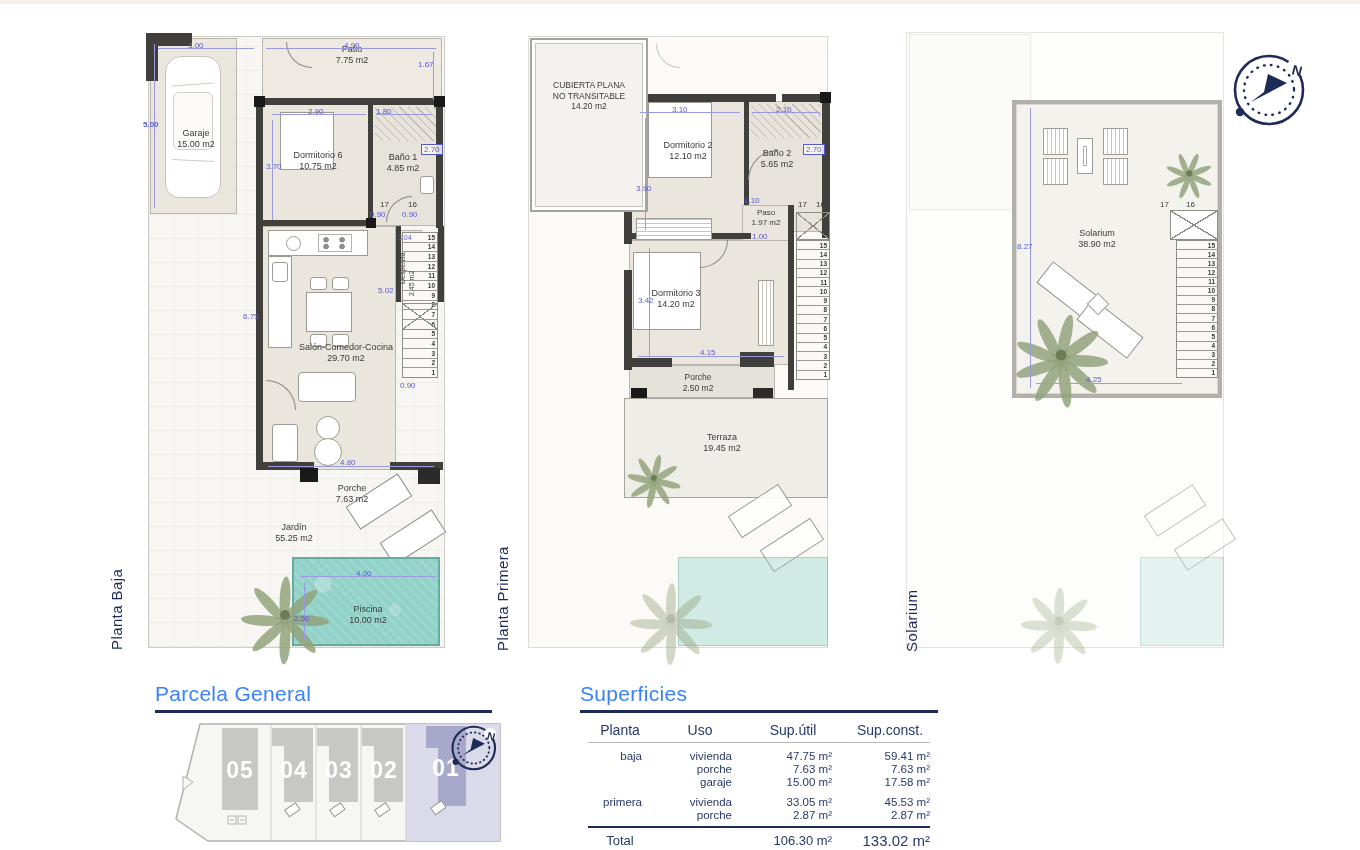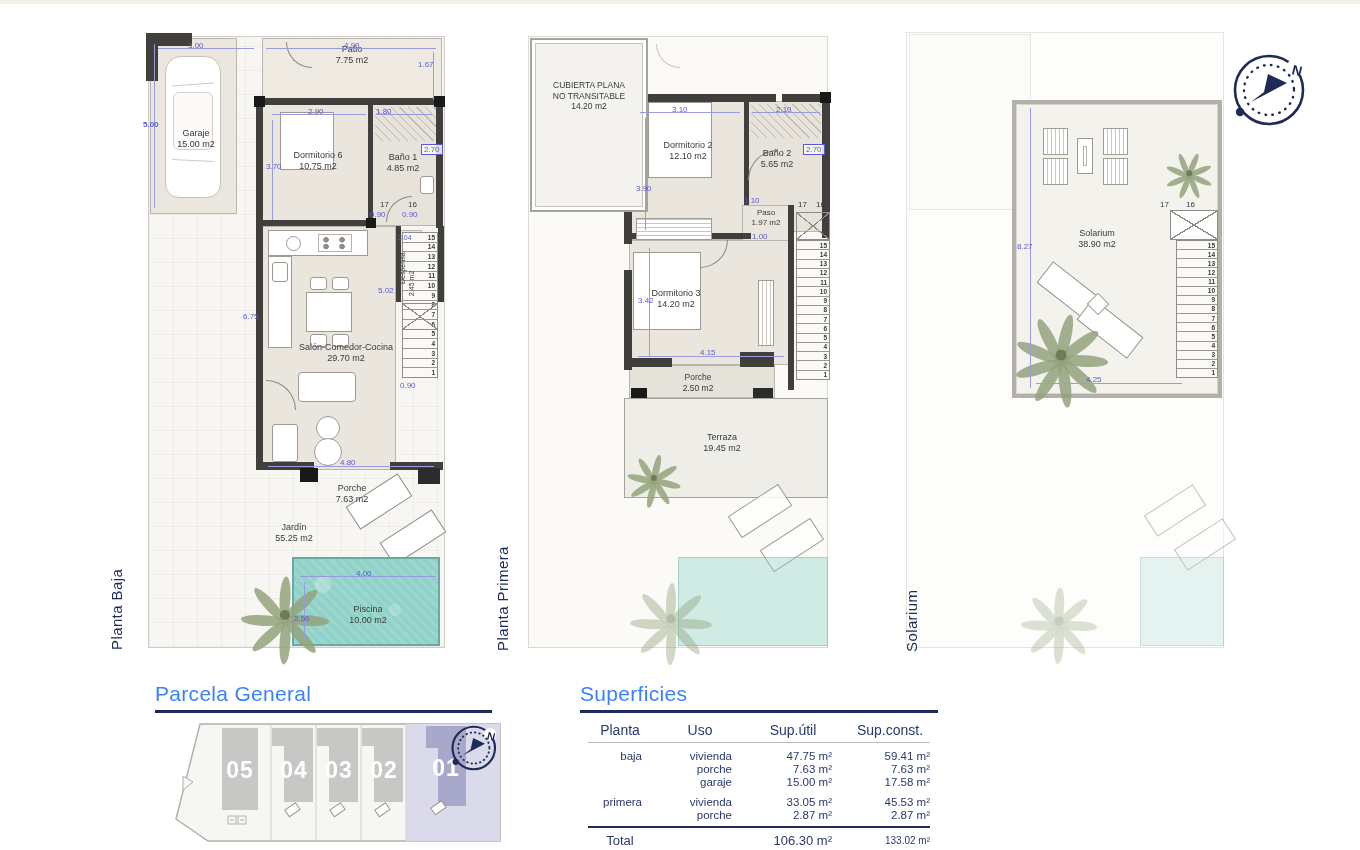--- a/index.html
+++ b/index.html
@@ -511,15 +511,15 @@
       <div>2.87 m²</div>
     </div>
     <div class="abs tbl-cell" style="left:274px;top:120px;width:78px;text-align:right;">
       <div>45.53 m²</div>
       <div>2.87 m²</div>
     </div>
 
     <div class="abs rule" style="left:10px;top:150px;width:342px;height:1.5px;"></div>
     <div class="abs tbl-cell" style="left:20px;top:158px;width:44px;text-align:center;font-size:13px;">Total</div>
     <div class="abs tbl-cell" style="left:176px;top:158px;width:78px;text-align:right;font-size:13px;">106.30 m²</div>
-    <div class="abs tbl-cell" style="left:274px;top:158px;width:78px;text-align:right;font-size:10px;">133.02 m²</div>
+    <div class="abs tbl-cell" style="left:274px;top:158px;width:78px;text-align:right;font-size:15px;">133.02 m²</div>
   </div>
 </div>
 
 </body></html>

